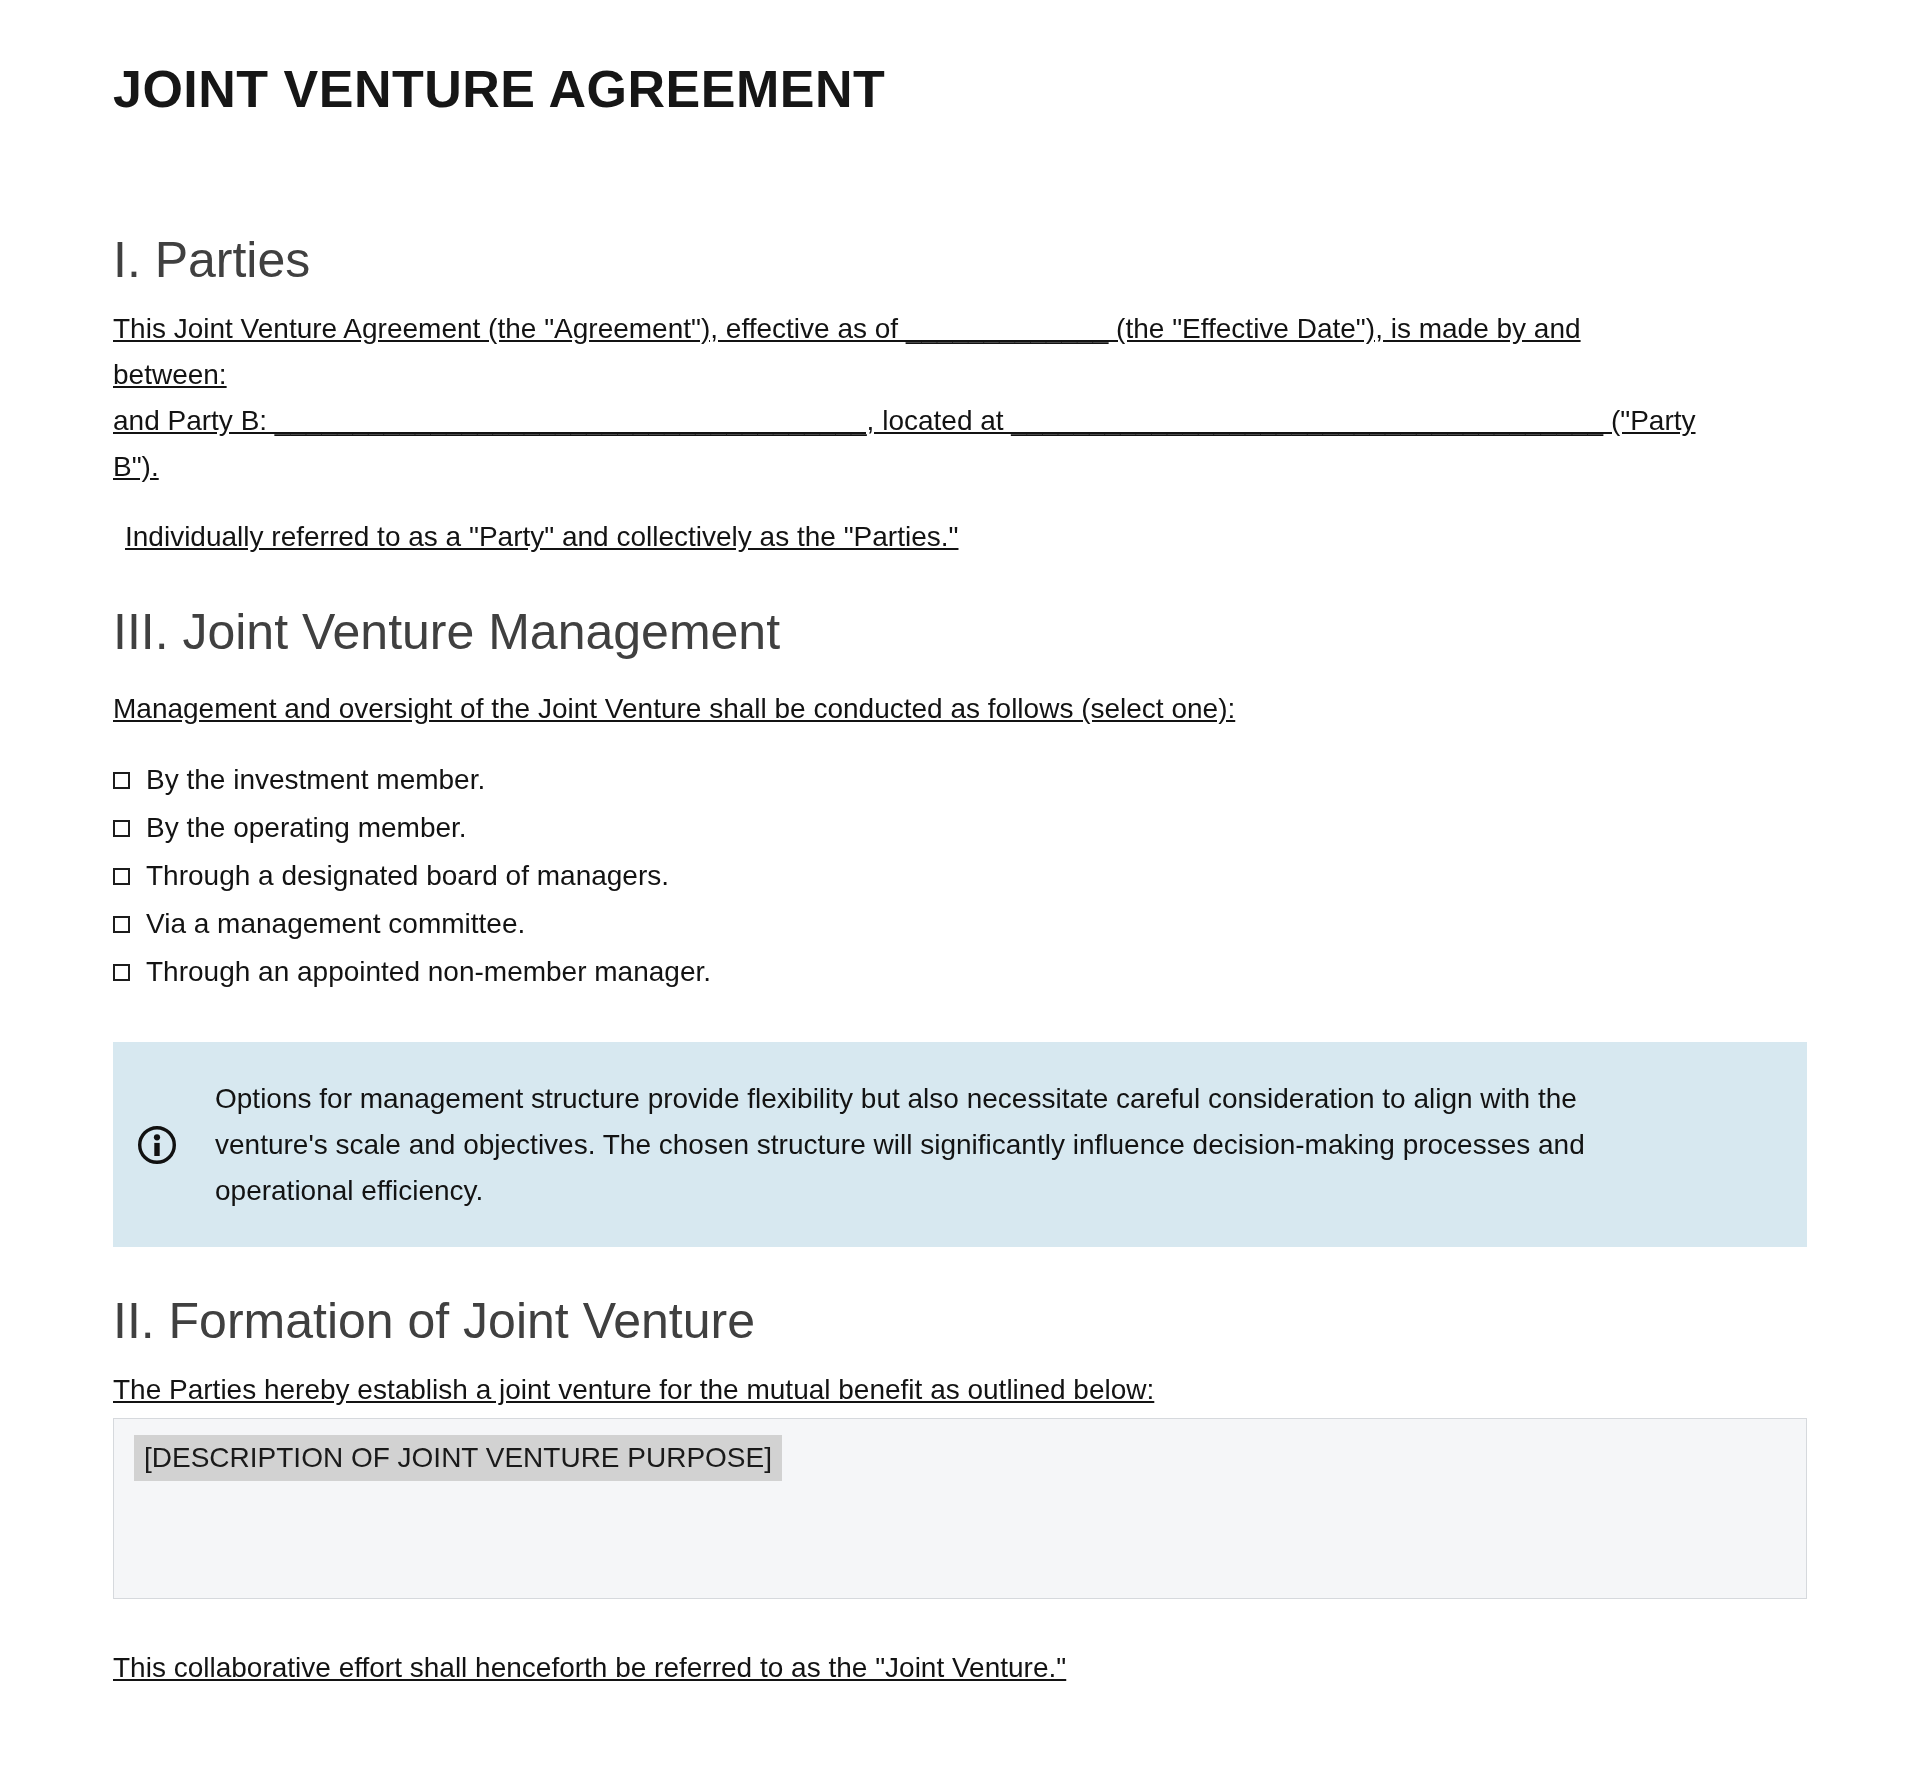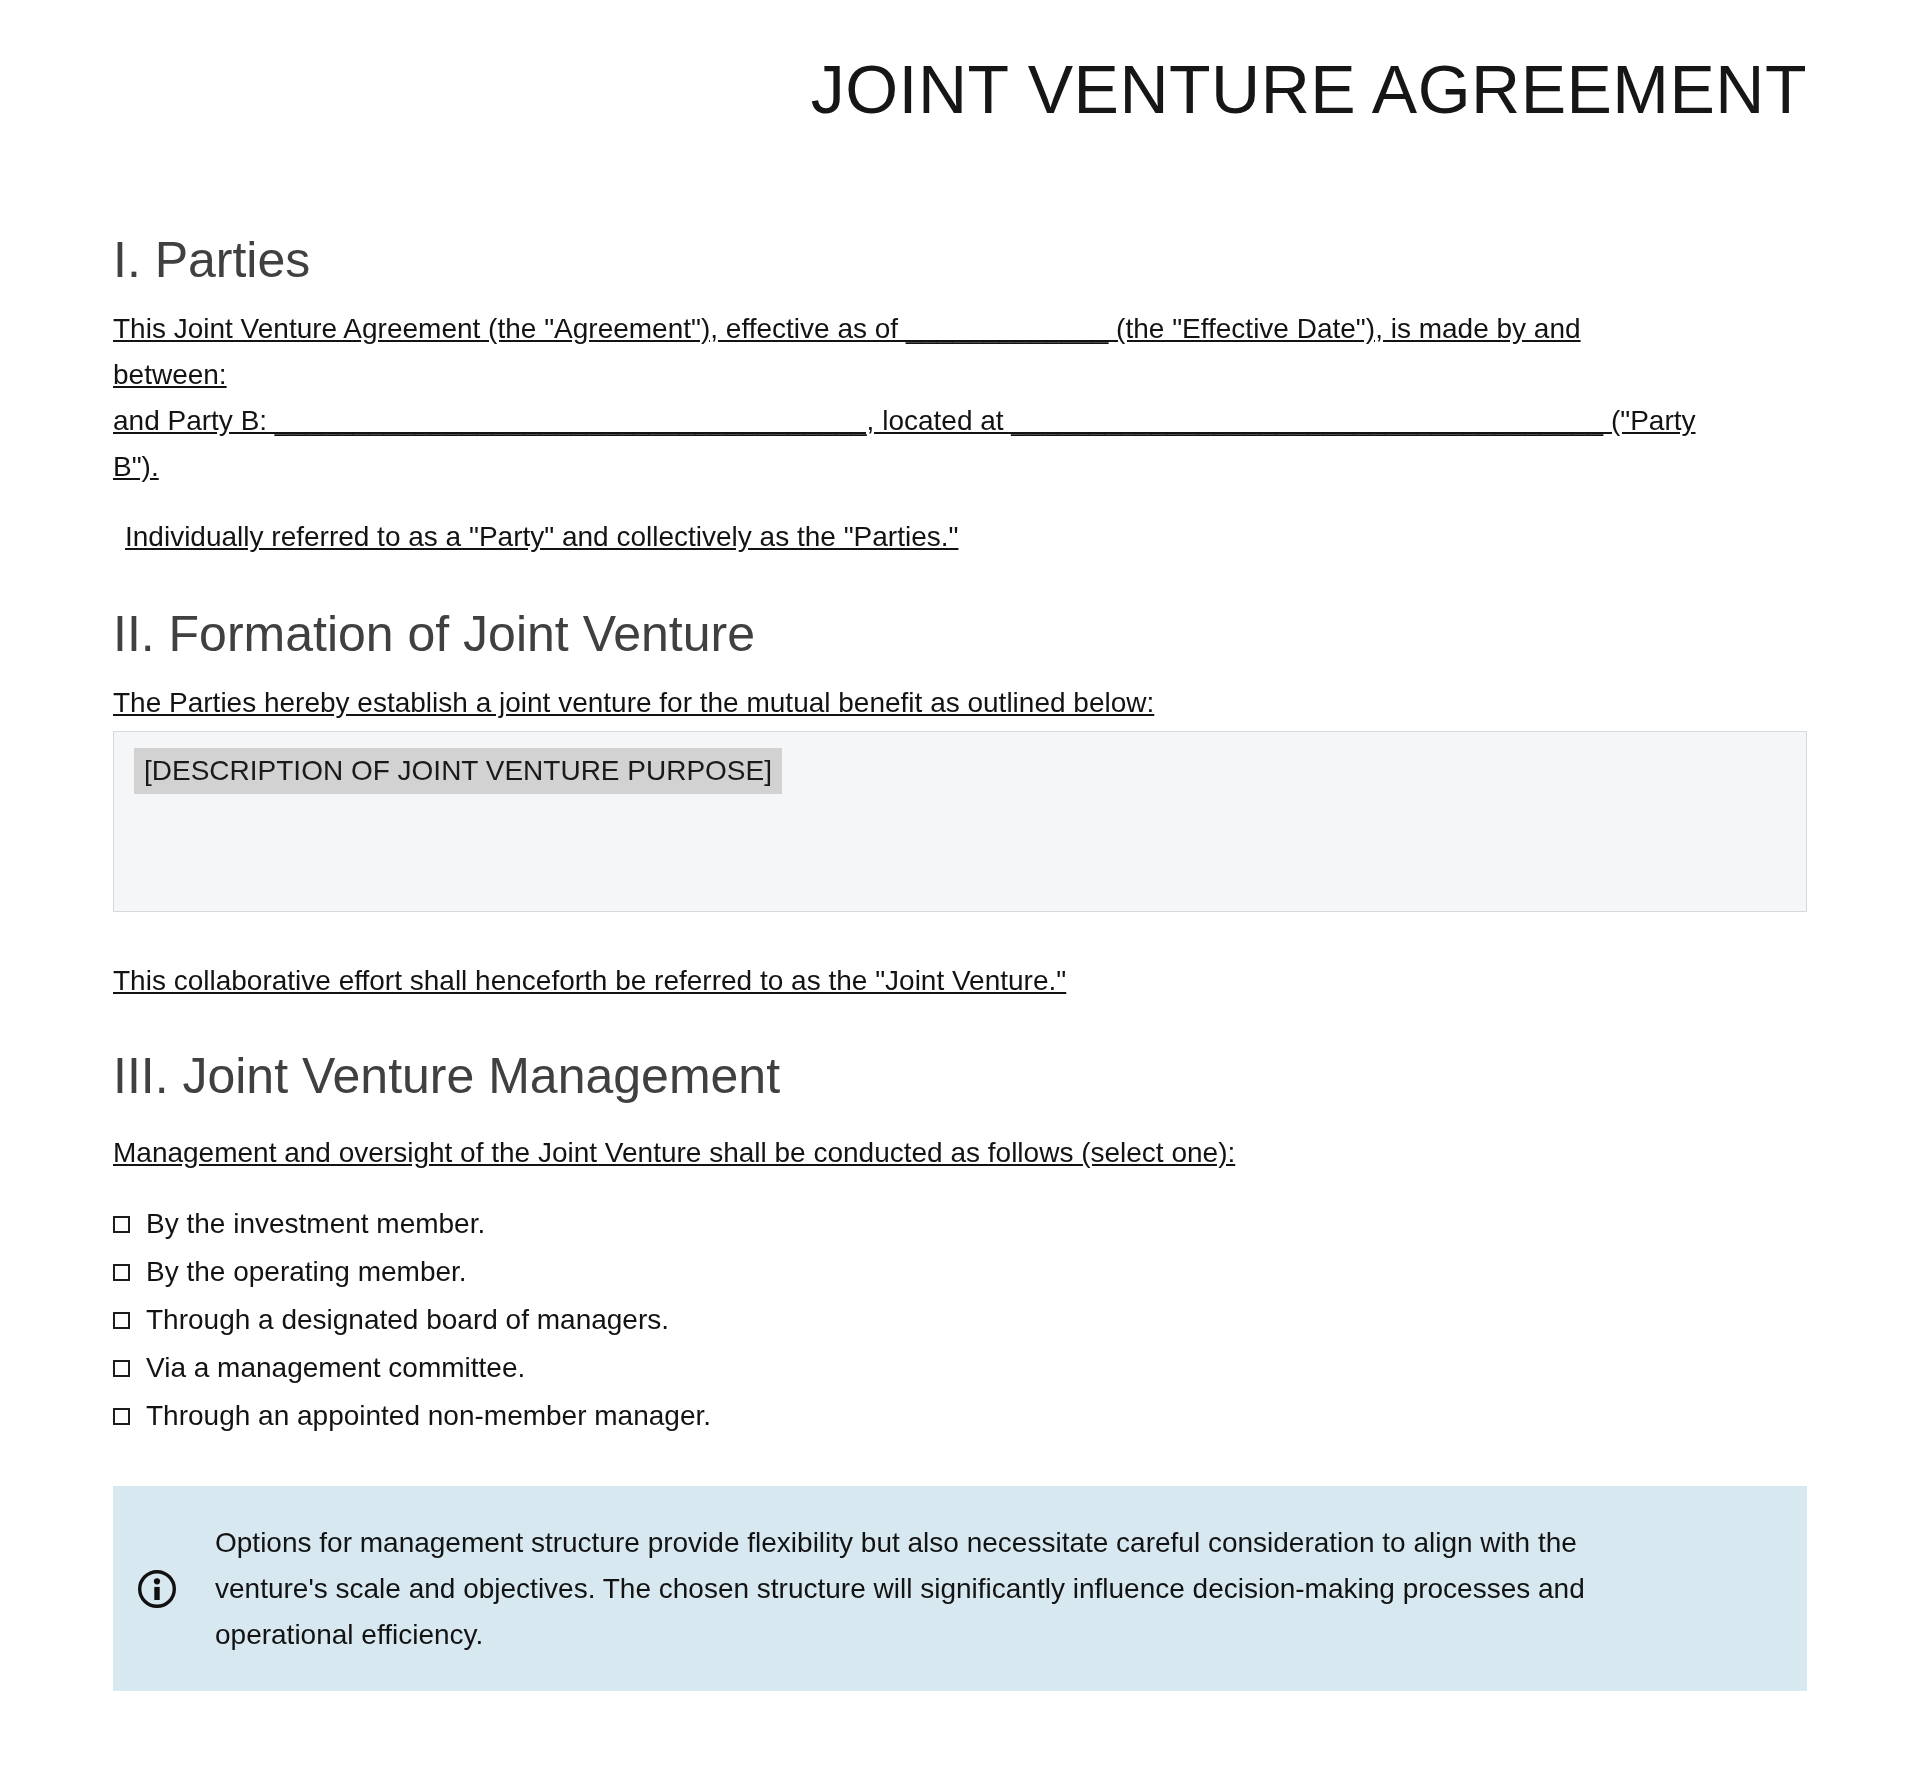--- a/index.html
+++ b/index.html
@@ -12,24 +12,24 @@
     font-family: "Liberation Sans", "DejaVu Sans", sans-serif;
   }
   .page {
     width: 1920px;
     height: 1767px;
     padding: 0 113px;
     overflow: hidden;
   }
   .doc-title {
     margin: 55px 0 0 0;
-    text-align: right;
-    font-size: 68px;
+    text-align: left;
+    font-size: 52px;
     line-height: 69px;
-    font-weight: 400;
+    font-weight: 700;
     letter-spacing: 0.5px;
     color: #161616;
   }
   .section-heading {
     margin: 0;
     font-size: 50px;
     line-height: 48px;
     font-weight: 400;
     color: #404040;
   }
@@ -112,32 +112,20 @@
         <div class="line">This Joint Venture Agreement (the "Agreement"), effective as of _____________ (the "Effective Date"), is made by and</div>
         <div class="line">between:</div>
         <div class="line">and Party B: ______________________________________, located at ______________________________________ ("Party</div>
         <div class="line">B").</div>
       </div>
 
     <p class="body-text parties-note" style="margin:24px 0 0 12px;">Individually referred to as a "Party" and collectively as the "Parties."</p>
   </section>
 
   <section>
-    <h2 class="section-heading h-formation">II. Formation of Joint Venture</h2>
-
-    <p class="body-text formation-intro" style="margin:22px 0 0 0;">The Parties hereby establish a joint venture for the mutual benefit as outlined below:</p>
-
-    <div class="desc-box">
-      <span class="desc-highlight">[DESCRIPTION OF JOINT VENTURE PURPOSE]</span>
-    </div>
-
-    <p class="body-text formation-footer" style="margin:46px 0 0 0;">This collaborative effort shall henceforth be referred to as the "Joint Venture."</p>
-  </section>
-
-  <section>
     <h2 class="section-heading h-management">III. Joint Venture Management</h2>
 
     <p class="body-text management-intro" style="margin:30px 0 0 0;">Management and oversight of the Joint Venture shall be conducted as follows (select one):</p>
 
     <div class="options">
         <div class="option-row">
           <span class="checkbox"></span>
           <span>By the investment member.</span>
         </div>
         <div class="option-row">
@@ -165,13 +153,25 @@
         <path d="M17.3 17.9 H22.7 V31 H17.3 Z" fill="#111111"></path>
       </svg>
       <div class="info-text">
           <div class="line">Options for management structure provide flexibility but also necessitate careful consideration to align with the</div>
           <div class="line">venture's scale and objectives. The chosen structure will significantly influence decision-making processes and</div>
           <div class="line">operational efficiency.</div>
         </div>
     </div>
   </section>
 
+  <section>
+    <h2 class="section-heading h-formation">II. Formation of Joint Venture</h2>
+
+    <p class="body-text formation-intro" style="margin:22px 0 0 0;">The Parties hereby establish a joint venture for the mutual benefit as outlined below:</p>
+
+    <div class="desc-box">
+      <span class="desc-highlight">[DESCRIPTION OF JOINT VENTURE PURPOSE]</span>
+    </div>
+
+    <p class="body-text formation-footer" style="margin:46px 0 0 0;">This collaborative effort shall henceforth be referred to as the "Joint Venture."</p>
+  </section>
+
 </div>
 
 </body></html>

